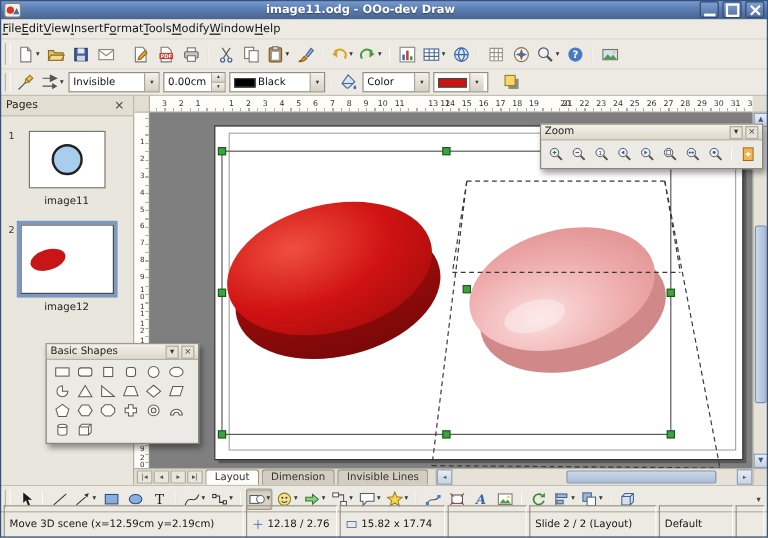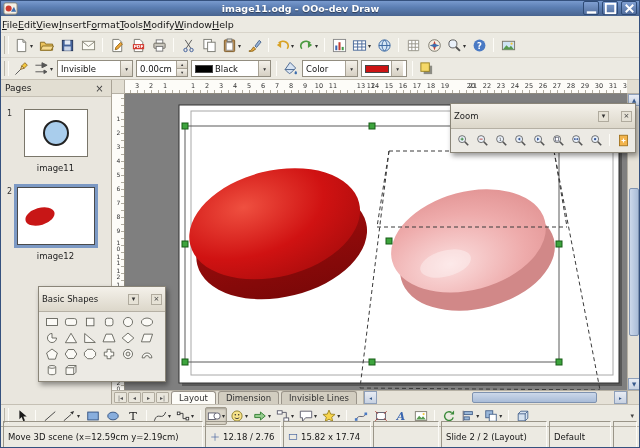--- a/index.html
+++ b/index.html
@@ -93,21 +93,21 @@
   .seg-msg{width:200px}
   .seg-pos{width:76px}
   .seg-size{width:88px}
   .seg-flex{flex:1}
   .seg-slide{width:106px}
   .seg-style{width:62px}
   .seg-end{width:24px}
 
   
   .palette{position:absolute;background:#eceae4;border:1px solid #8a8578;box-shadow:2px 3px 5px rgba(0,0,0,.4);z-index:40}
-  .palette-title{height:13px;display:flex;align-items:center;gap:12px;padding:12px 3px;font-size:8.5px;color:#222;background:linear-gradient(#f4f1ea,#dcd7ca);border-bottom:1px solid #b5b0a4}
+  .palette-title{height:13px;display:flex;align-items:center;gap:2px;padding:0 3px;font-size:8.5px;color:#222;background:linear-gradient(#f4f1ea,#dcd7ca);border-bottom:1px solid #b5b0a4}
   .pt-label{flex:1;white-space:nowrap}
   .pbtn{width:11px;height:11px;font-size:7px;display:inline-flex;align-items:center;justify-content:center;color:#333;background:#e6e2d6;border:1px solid #b0ab9e}
   .shapes-grid{display:grid;grid-template-columns:repeat(6,19px);padding:2px 3px 3px}
   .shape-btn{height:16px;display:flex;align-items:center;justify-content:center;border:1px solid transparent}
   .shape-btn svg{width:14px;height:12px;display:block}
   .zoom-row{display:flex;align-items:center;gap:1px;padding:2px 3px 3px}
   .zoom-row .tb-btn{height:18px;min-width:18px}
   .zoom-row .ti svg{width:13px;height:13px}
 </style>
 </head>

